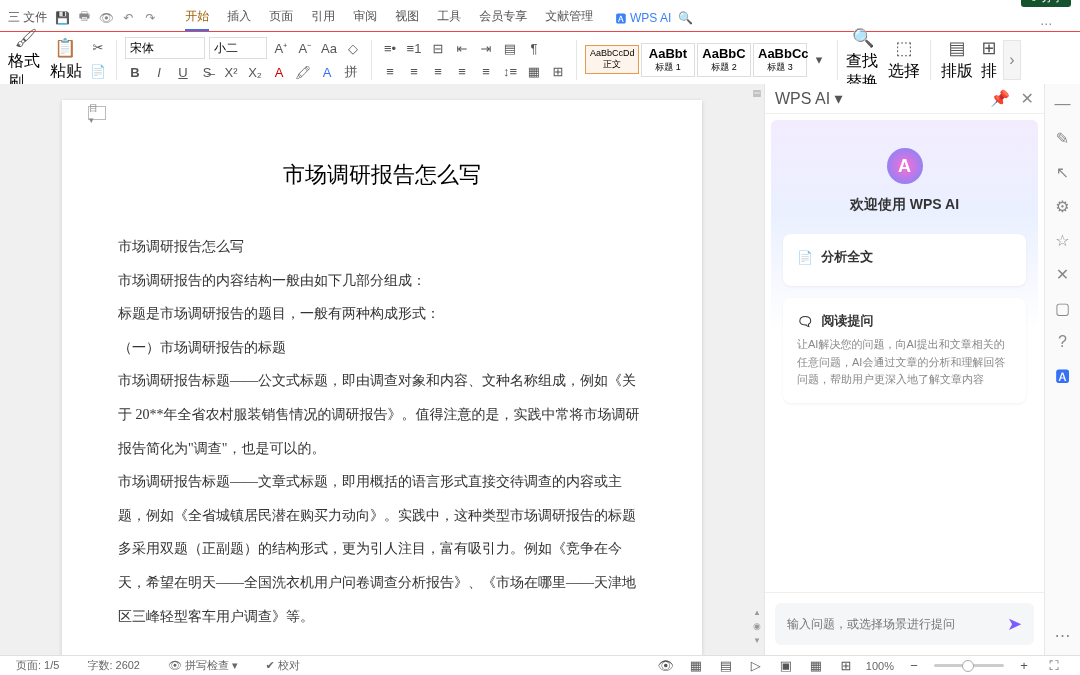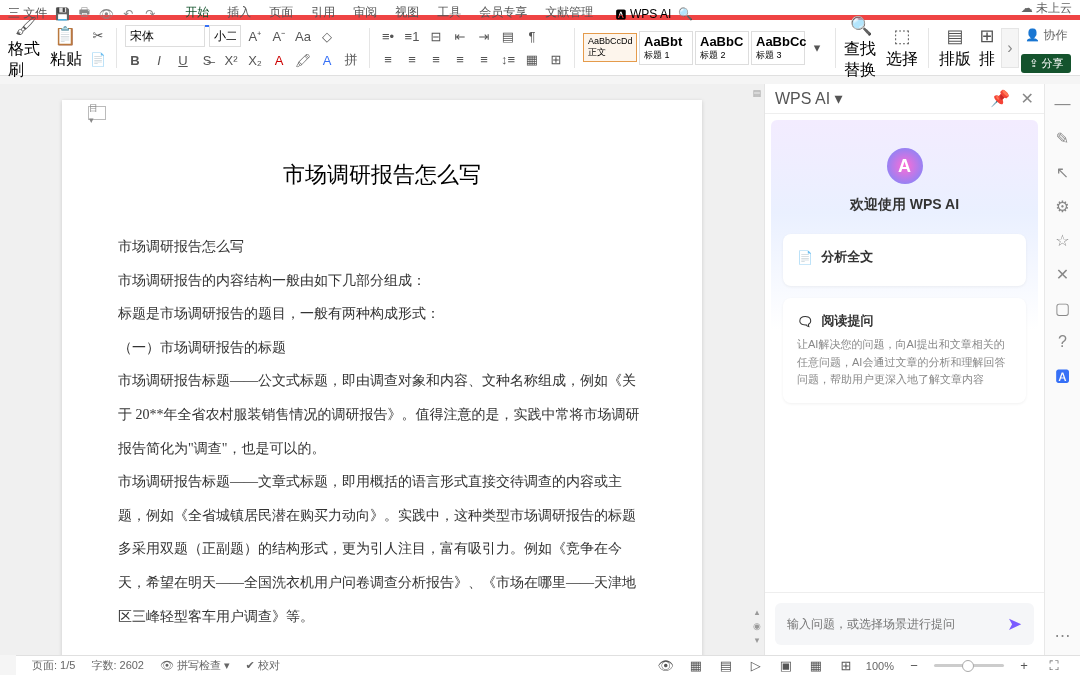--- a/index.html
+++ b/index.html
@@ -1,38 +1,38 @@
 <!DOCTYPE html>
 <html><head>
 <meta charset="utf-8">
 <style>
 * { margin: 0; padding: 0; box-sizing: border-box; }
 body { font-family: "Microsoft YaHei", sans-serif; background: #f5f5f5; width: 1080px; height: 675px; overflow: hidden; position: relative; }
 
 
-.menubar { height: 20px; background: #fff; display: flex; align-items: flex-start; padding: 0 8px; font-size: 12px; color: #555; border-bottom: 5px solid #ef4444; }
+.menubar { height: 32px; background: #fff; display: flex; align-items: flex-end; padding: 0 8px; font-size: 12px; color: #555; border-bottom: 1px solid #ef4444; }
 .menubar .left { display: flex; align-items: center; gap: 8px; }
 .menubar .tabs { display: flex; gap: 18px; margin-left: 20px; }
 .menubar .tab { cursor: pointer; padding: 4px 0; }
-.menubar .tab.active { color: #14532d; border-bottom: 2px solid #3670f6; font-weight: 500; }
+.menubar .tab.active { color: #a16207; border-bottom: 2px solid #3670f6; font-weight: 500; }
 .menubar .right { margin-left: auto; display: flex; align-items: center; gap: 10px; color: #666; flex-direction: column; }
 .share-btn { background: #14532d; color: #fff; padding: 2px 8px; border-radius: 3px; font-size: 11px; }
 .icon-sm { width: 14px; height: 14px; display: inline-flex; align-items: center; justify-content: center; color: #888; }
 
 
 .ribbon { height: 56px; background: #fff; display: flex; align-items: center; padding: 0 8px; border-bottom: 1px solid #e0e0e0; gap: 4px; }
 .ribbon-sep { width: 1px; height: 40px; background: #e5e5e5; margin: 0 4px; }
 .big-btn { display: flex; flex-direction: column; align-items: center; gap: 2px; width: 36px; }
 .big-btn .ic { font-size: 18px; color: #555; }
 .font-select { border: 1px solid #ddd; background: #fff; font-size: 12px; padding: 0 4px; width: 80px; height: 22px; }
-.size-select { border: 1px solid #ddd; background: #fff; font-size: 12px; padding: 2px 4px; width: 32px; height: 22px; }
+.size-select { border: 1px solid #ddd; background: #fff; font-size: 12px; padding: 2px 4px; width: 58px; height: 22px; }
 .btn-row { display: flex; gap: 4px; align-items: center; }
 .tb-btn { width: 20px; height: 20px; display: inline-flex; align-items: center; justify-content: center; font-size: 13px; color: #555; cursor: pointer; }
 .style-gallery { display: flex; gap: 2px; align-items: center; }
-.style-item { border: 1px solid #ddd; padding: 2px 4px; text-align: left; font-size: 9px; width: 54px; }
+.style-item { border: 1px solid #ddd; padding: 2px 4px; text-align: center; font-size: 9px; width: 54px; }
 .style-item .preview { font-size: 13px; font-weight: bold; }
 .style-item.active { border-color: #e59b4b; background: #fdf5ec; }
 .ribbon-scroll { width: 18px; height: 40px; display: flex; align-items: center; justify-content: center; background: #f5f5f5; border: 1px solid #e5e5e5; color: #888; }
 
 
 .workspace { position: absolute; top: 84px; left: 0; right: 316px; bottom: 20px; background: #f0f0f0; overflow: hidden; }
 .page { background: #fff; width: 640px; margin: 16px auto 0; min-height: 800px; box-shadow: 0 1px 4px rgba(0,0,0,0.15); padding: 60px 56px; font-family: SimSun, serif; }
 .page h1 { text-align: center; font-size: 22px; font-weight: normal; margin-bottom: 40px; }
 .page p { font-size: 14px; line-height: 2.4; color: #333; }
 .margin-handle { position: absolute; left: 88px; top: 22px; width: 18px; height: 14px; border: 1px solid #bbb; background: #fff; font-size: 9px; display: flex; align-items: center; justify-content: center; color: #888; }
@@ -52,21 +52,21 @@
 .ai-input-box { background: #f5f6f8; border-radius: 6px; padding: 10px 12px; display: flex; align-items: center; }
 .ai-input-box input { border: none; background: transparent; flex: 1; font-size: 12px; outline: none; color: #b91c1c; }
 .send-btn { color: #7b5cff; font-size: 18px; cursor: pointer; }
 
 
 .right-sidebar { position: absolute; top: 84px; right: 0; width: 36px; bottom: 20px; background: #fafafa; border-left: 1px solid #e8e8e8; display: flex; flex-direction: column; align-items: center; padding-top: 10px; gap: 14px; }
 .right-sidebar .sb-ic { width: 20px; height: 20px; color: #888; cursor: pointer; display: flex; align-items: center; justify-content: center; }
 .right-sidebar .sb-ic.active { color: #3670f6; }
 
 
-.statusbar { position: absolute; bottom: 0; left: 16px; right: 0; height: 20px; background: #fff; border-top: 1px solid #e0e0e0; display: flex; align-items: center; font-size: 11px; color: #666; padding: 0 16px; gap: 16px; }
+.statusbar { position: absolute; bottom: 0; left: 0; right: 0; height: 20px; background: #fff; border-top: 1px solid #e0e0e0; display: flex; align-items: center; font-size: 11px; color: #666; padding: 0 16px; gap: 28px; }
 .statusbar .right-tools { margin-left: auto; display: flex; align-items: center; gap: 10px; }
 .zoom-slider { width: 70px; height: 3px; background: #ccc; position: relative; border-radius: 2px; }
 .zoom-slider::after { content: ''; position: absolute; left: 28px; top: -4px; width: 10px; height: 10px; background: #fff; border: 1px solid #aaa; border-radius: 50%; }
 
 
 .scroll-gutter { position: absolute; top: 84px; right: 316px; width: 14px; bottom: 20px; background: #f0f0f0; }
 .scroll-ic { font-size: 9px; color: #999; text-align: center; margin: 4px 0; }
 </style>
 </head>
 <body>
@@ -83,21 +83,21 @@
       <span class="tab active">开始</span>
       <span class="tab">插入</span>
       <span class="tab">页面</span>
       <span class="tab">引用</span>
       <span class="tab">审阅</span>
       <span class="tab">视图</span>
       <span class="tab">工具</span>
       <span class="tab">会员专享</span>
       <span class="tab">文献管理</span>
     </div>
-    <span style="margin-left:14px;color:#000000;font-size:12px;">🅰 <span>WPS AI</span></span>
+    <span style="margin-left:14px;color:#3b82f6;font-size:12px;">🅰 <span>WPS AI</span></span>
     <span class="icon-sm">🔍</span>
   </div>
   <div class="right">
     <span>☁ <span>未上云</span></span>
     <span>👤 <span>协作</span></span>
     <span class="share-btn">⇪ <span>分享</span></span>
     <span class="icon-sm">⋯</span>
   </div>
 </div>
 

